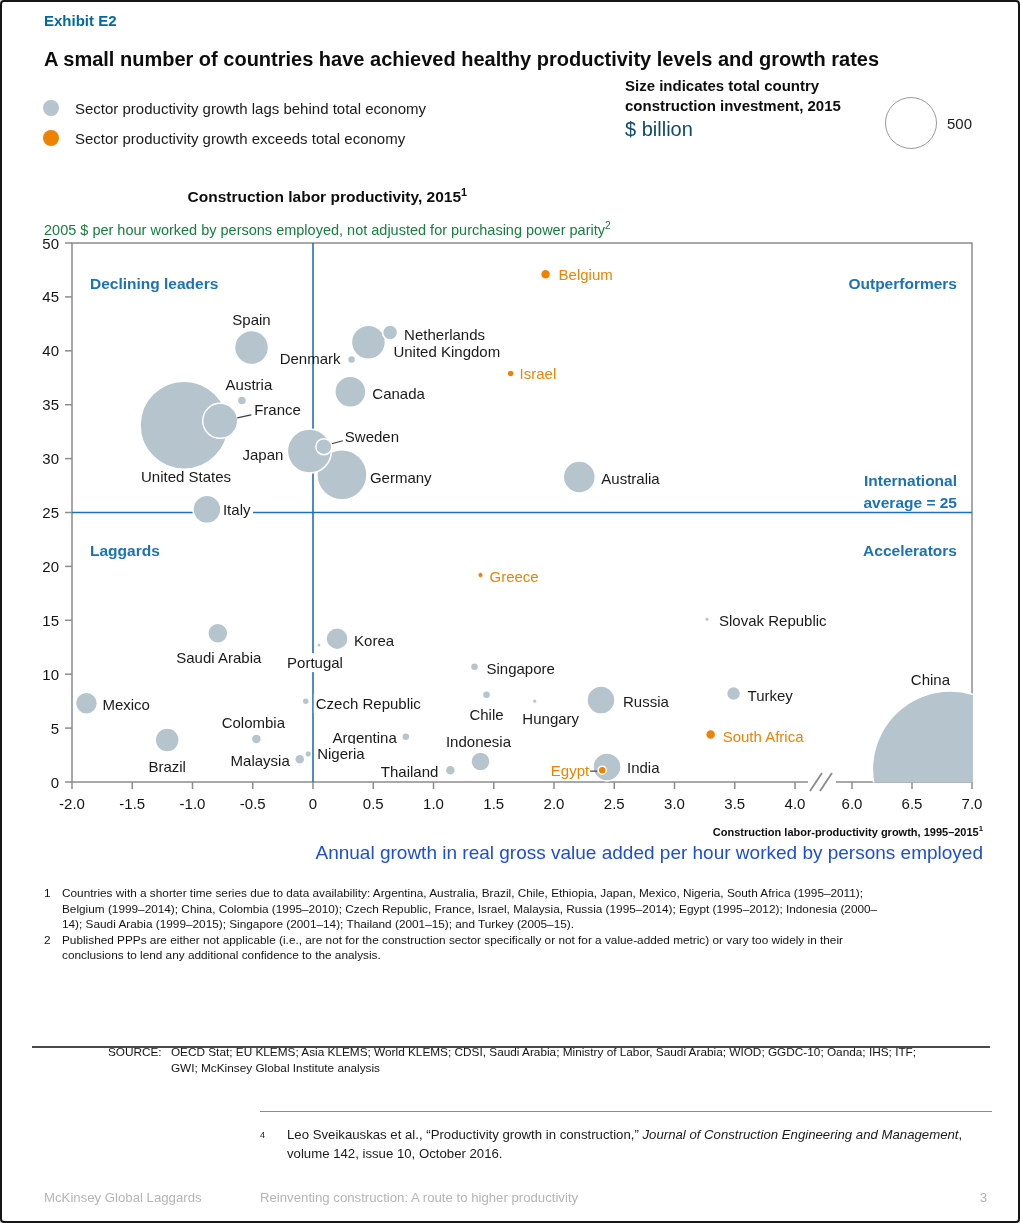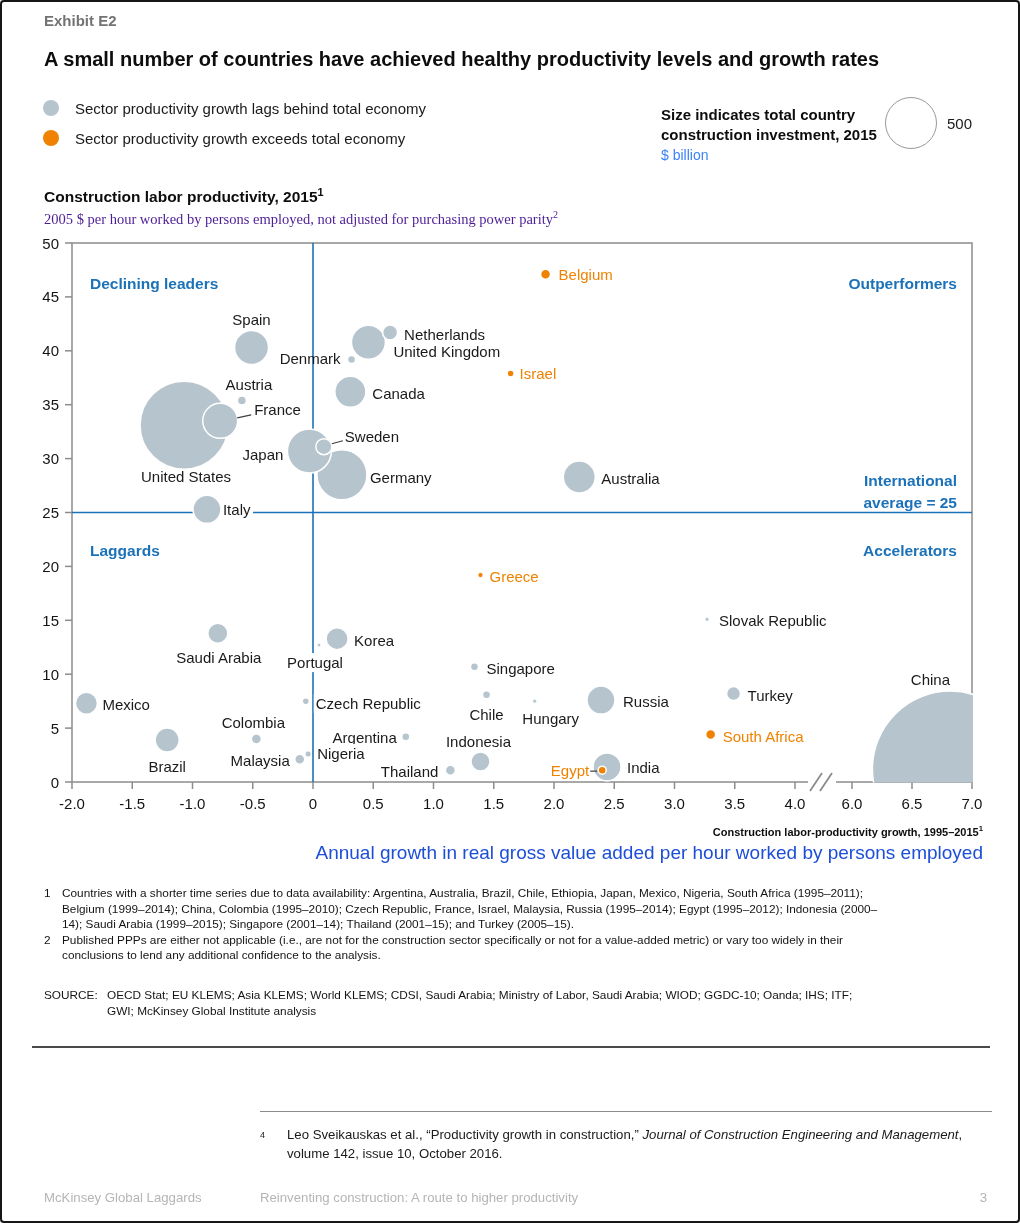--- a/index.html
+++ b/index.html
@@ -2,43 +2,43 @@
 <html><head>
 <meta charset="utf-8">
 <style>
   html,body{margin:0;padding:0;background:#e8e8e8;}
   .page{
     position:relative;width:1020px;height:1223px;background:#fff;
     border:2px solid #161616;border-radius:4px;box-sizing:border-box;
     overflow:hidden;font-family:"Liberation Sans",sans-serif;color:#111;
   }
   .abs{position:absolute;}
-  .exhibit{left:42px;top:10px;font-size:15px;font-weight:bold;color:#737373;}
+  .exhibit{left:42px;top:10px;font-size:15px;font-weight:bold;color:#0369a1;}
   .title{left:42px;top:46px;font-size:20px;font-weight:bold;color:#0d0d0d;}
   .legend{left:41px;top:91px;}
   .legend-row{display:flex;align-items:center;height:30px;}
   .legend-dot{width:16px;height:16px;border-radius:50%;margin-right:16px;flex:none;}
   .legend-label{font-size:15px;color:#1a1a1a;text-align:center;}
-  .size-legend{left:623px;top:103px;width:270px;margin-left:36px;}
+  .size-legend{left:623px;top:74px;width:270px;}
   .size-legend .b{font-size:15px;font-weight:bold;line-height:20px;color:#0d0d0d;}
-  .size-legend .u{font-size:14px;color:#3b82f6;margin-top:2px;}
+  .size-legend .u{font-size:20px;color:#0c4a6e;margin-top:2px;}
   .size-circle{left:883px;top:95px;width:52px;height:52px;border:1.5px solid #9a9a9a;border-radius:50%;box-sizing:border-box;}
   .size-value{left:945px;top:113px;font-size:15px;color:#1a1a1a;}
-  .y-axis-head{left:42px;top:184px;}
+  .y-axis-head{left:42px;top:184px;text-align:center;}
   .y-axis-head .t{font-size:15.5px;font-weight:bold;color:#0d0d0d;}
-  .y-axis-head .s{font-size:14.5px;color:#4c1d95;margin-top:3px;font-family:Liberation Serif, serif;}
+  .y-axis-head .s{font-size:14.5px;color:#15803d;margin-top:14px;}
   sup{font-size:70%;}
   .x-axis-head{right:35px;top:822px;text-align:right;}
   .x-axis-head .t{font-size:11px;font-weight:bold;color:#0d0d0d;}
   .x-axis-head .s{font-size:19px;color:#1d4ed8;margin-top:4px;}
   .footnotes{left:42px;top:884px;width:936px;font-size:11.8px;line-height:15.6px;color:#141414;}
   .fn{display:flex;}
   .fn-n{width:18px;flex:none;}
   .fn-t{flex:1;}
-  .source{left:42px;top:986px;width:936px;font-size:11.8px;line-height:15.6px;color:#141414;display:flex;}
+  .source{left:42px;top:1043px;width:936px;font-size:11.8px;line-height:15.6px;color:#141414;display:flex;justify-content:center;}
   .src-label{width:63px;flex:none;}
   .rule{left:30px;top:1044px;width:958px;height:0;border:none;border-top:2px solid #4a4a4a;margin:0;}
   .refnote{left:258px;top:1109px;width:732px;border-top:1.5px solid #8c8c8c;padding-top:13px;font-size:13.2px;line-height:19px;color:#1a1a1a;display:flex;}
   .ref-n{width:27px;flex:none;font-size:9px;padding-top:1px;}
   .ref-t{flex:1;}
   .footer{left:0;top:1188px;width:1020px;font-size:13.2px;color:#b5b5b5;}
   .footer .fl{position:absolute;left:42px;}
   .footer .fc{position:absolute;left:258px;}
   .footer .fr{position:absolute;right:35px;}
   svg text{font-family:"Liberation Sans",sans-serif;}

